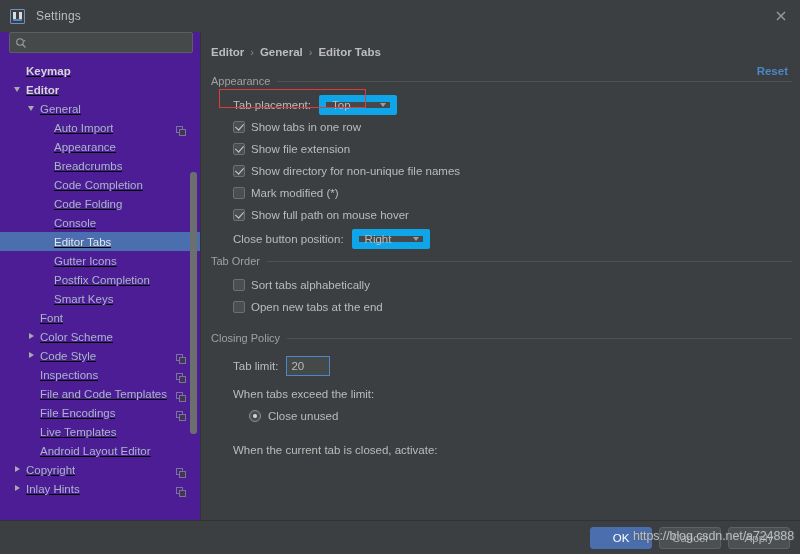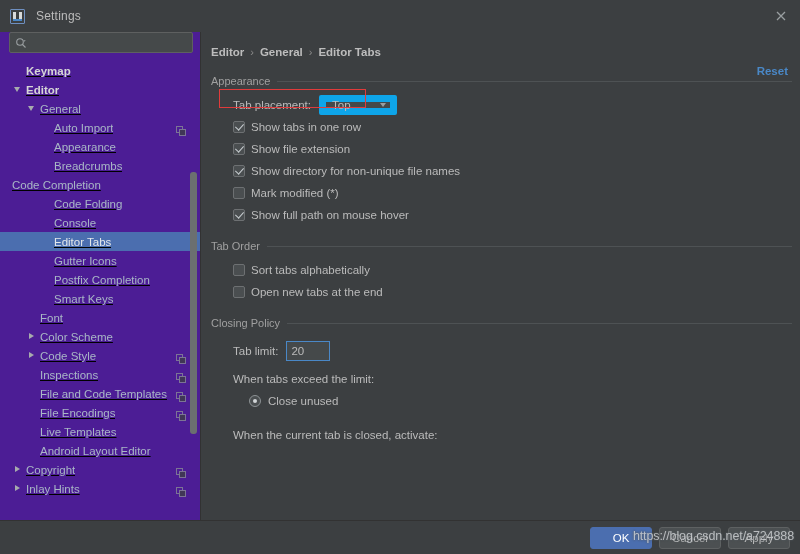--- a/index.html
+++ b/index.html
@@ -367,21 +367,21 @@
               </svg></span>
           </div>
           <div class="tree-row" style="padding-left: 42px;">
             <span class="arrow"></span>
             <span class="tree-label">Appearance</span>
           </div>
           <div class="tree-row" style="padding-left: 42px;">
             <span class="arrow"></span>
             <span class="tree-label">Breadcrumbs</span>
           </div>
-          <div class="tree-row" style="">
+          <div class="tree-row" style="padding-left: 42px;">
             <span class="arrow"></span>
             <span class="tree-label">Code Completion</span>
           </div>
           <div class="tree-row" style="padding-left: 42px;">
             <span class="arrow"></span>
             <span class="tree-label">Code Folding</span>
           </div>
           <div class="tree-row" style="padding-left: 42px;">
             <span class="arrow"></span>
             <span class="tree-label">Console</span>
@@ -517,23 +517,30 @@
         <div class="row indent1">
           <span class="chk"></span>
           <span class="chk-label">Mark modified (*)</span>
         </div>
 
         <div class="row indent1">
           <span class="chk on"></span>
           <span class="chk-label">Show full path on mouse hover</span>
         </div>
 
-      </div>
-
-      <div class="section" style="margin-top:13px;">
+        <div class="row indent1" style="margin-top:4px;">
+          <span class="field-label">Close button position:</span>
+          <div class="combo">
+            <span class="cv">Right</span>
+            <span class="carr"></span>
+          </div>
+        </div>
+      </div>
+
+      <div class="section" style="margin-top:4px;">
         <div class="section-head">
           <span class="st">Tab Order</span>
           <span class="line"></span>
         </div>
 
         <div class="row indent1" style="margin-top:6px;">
           <span class="chk"></span>
           <span class="chk-label">Sort tabs alphabetically</span>
         </div>
         <div class="row indent1">

